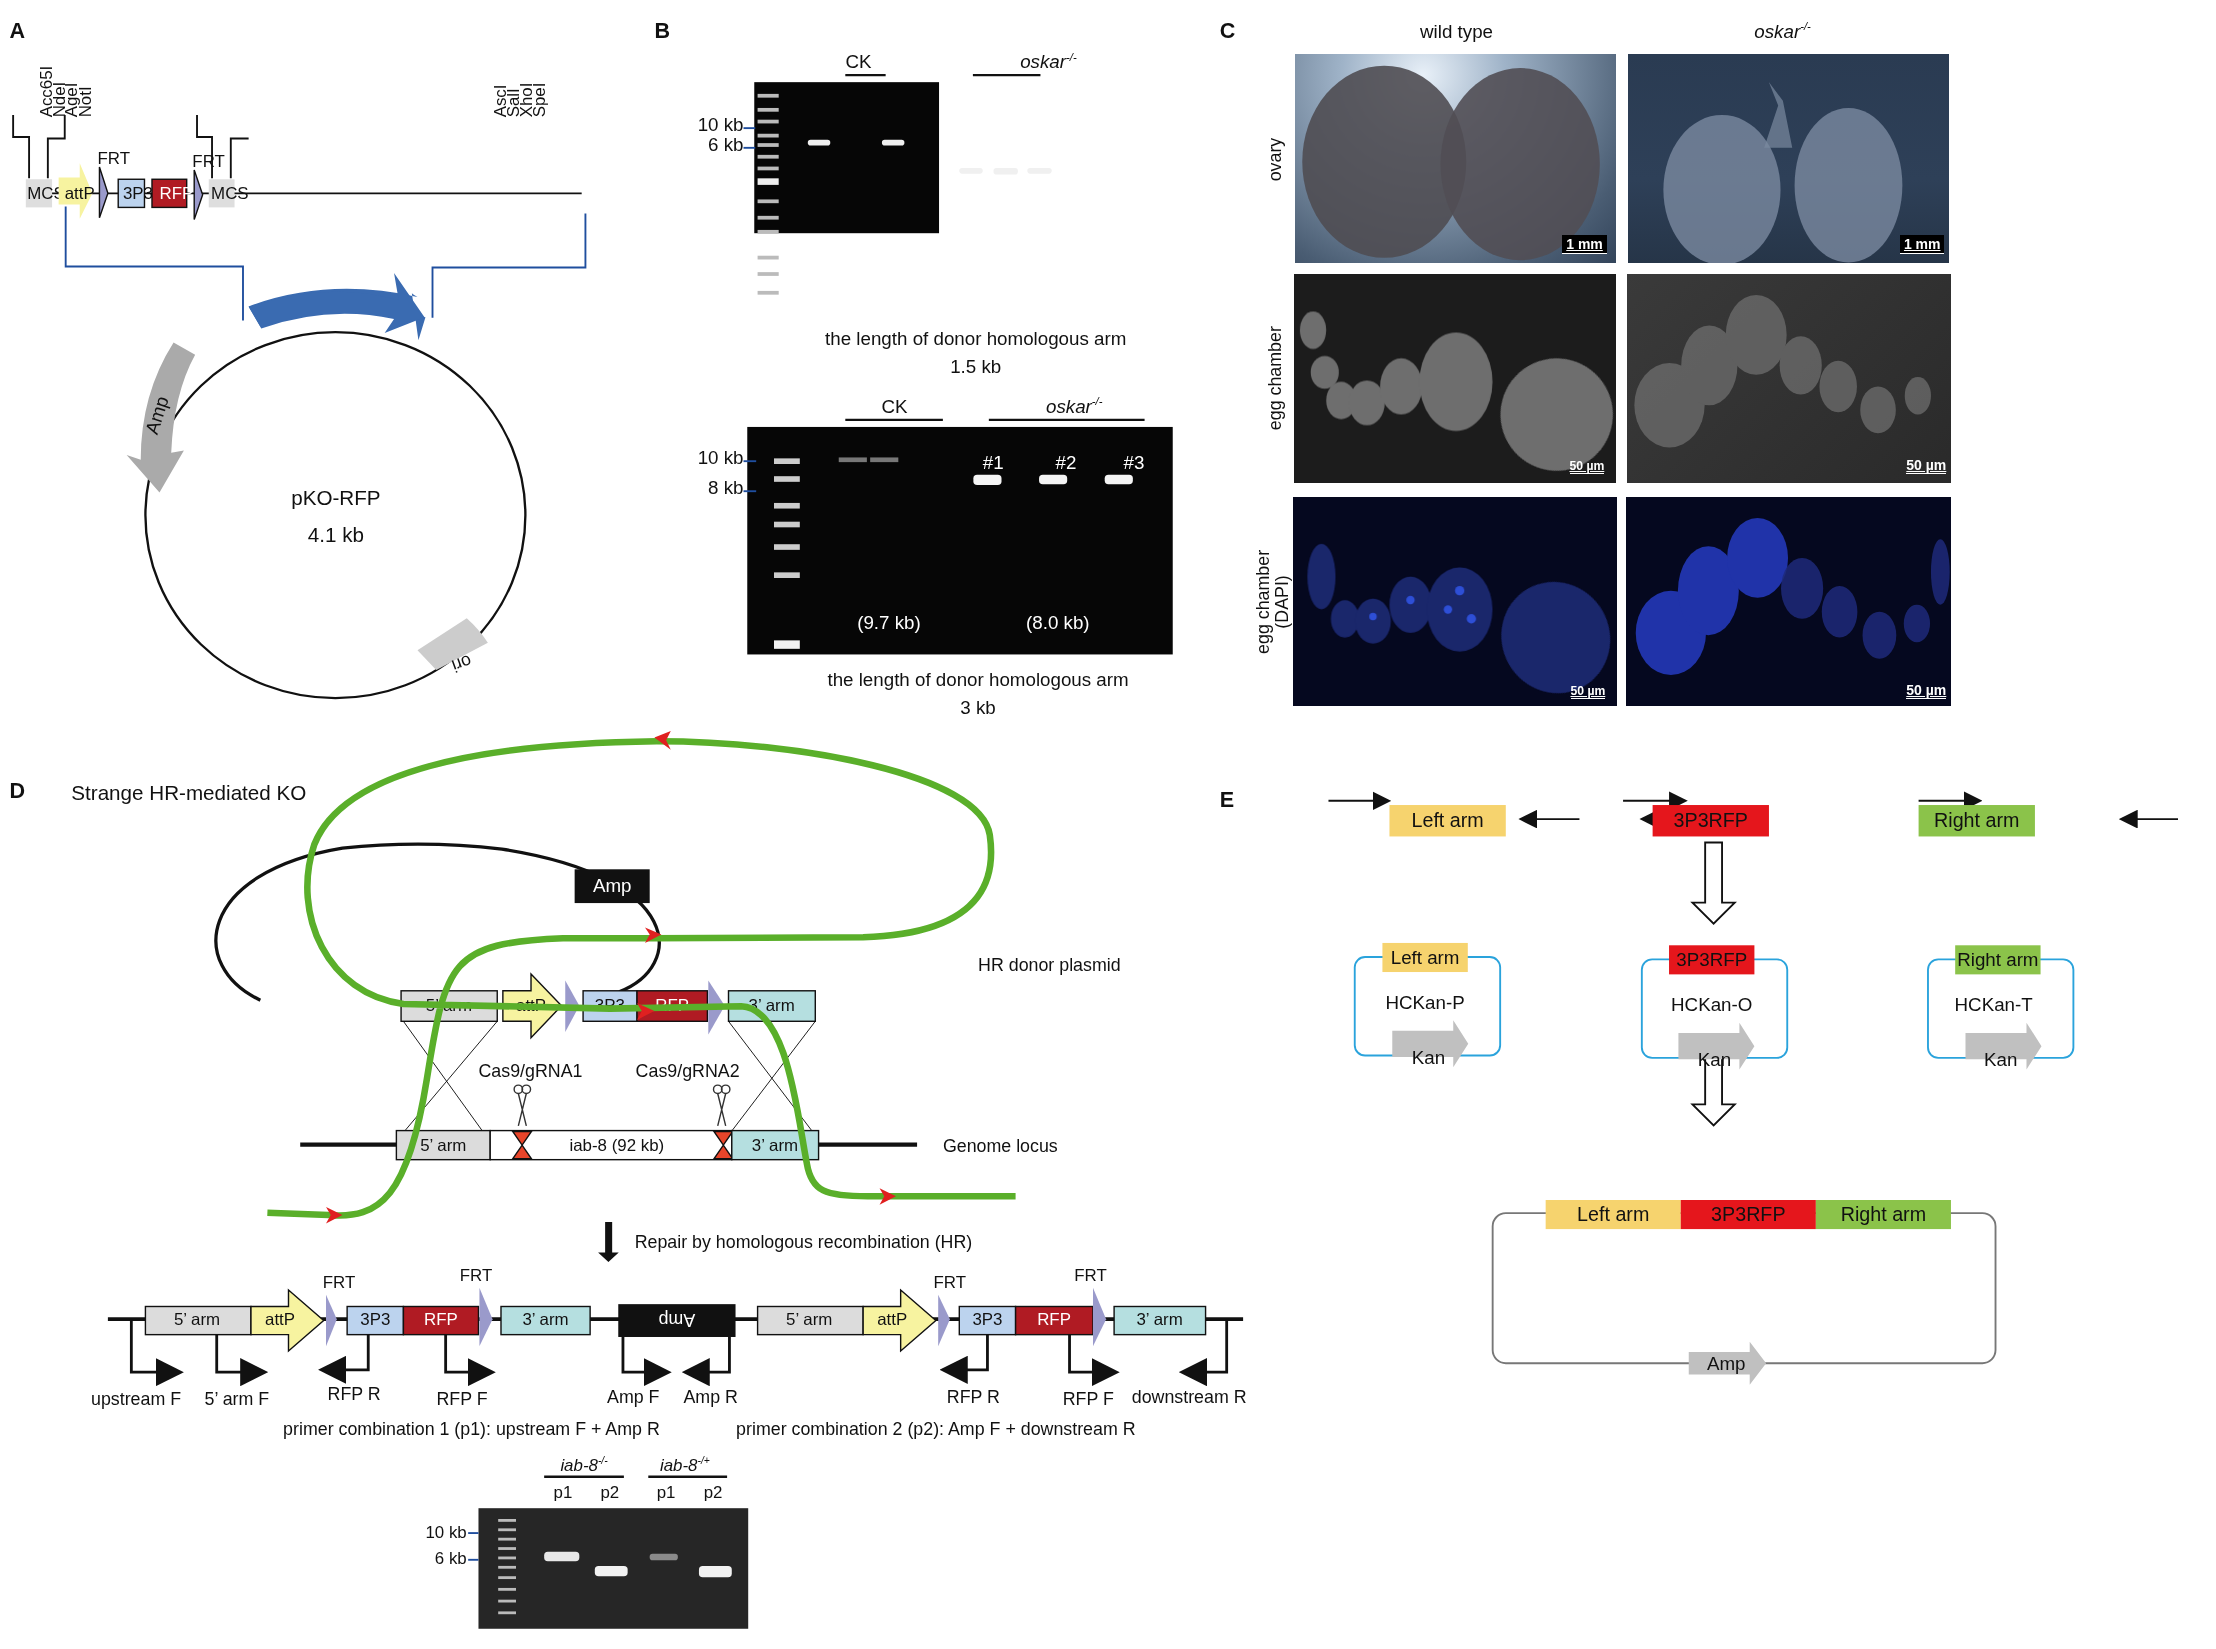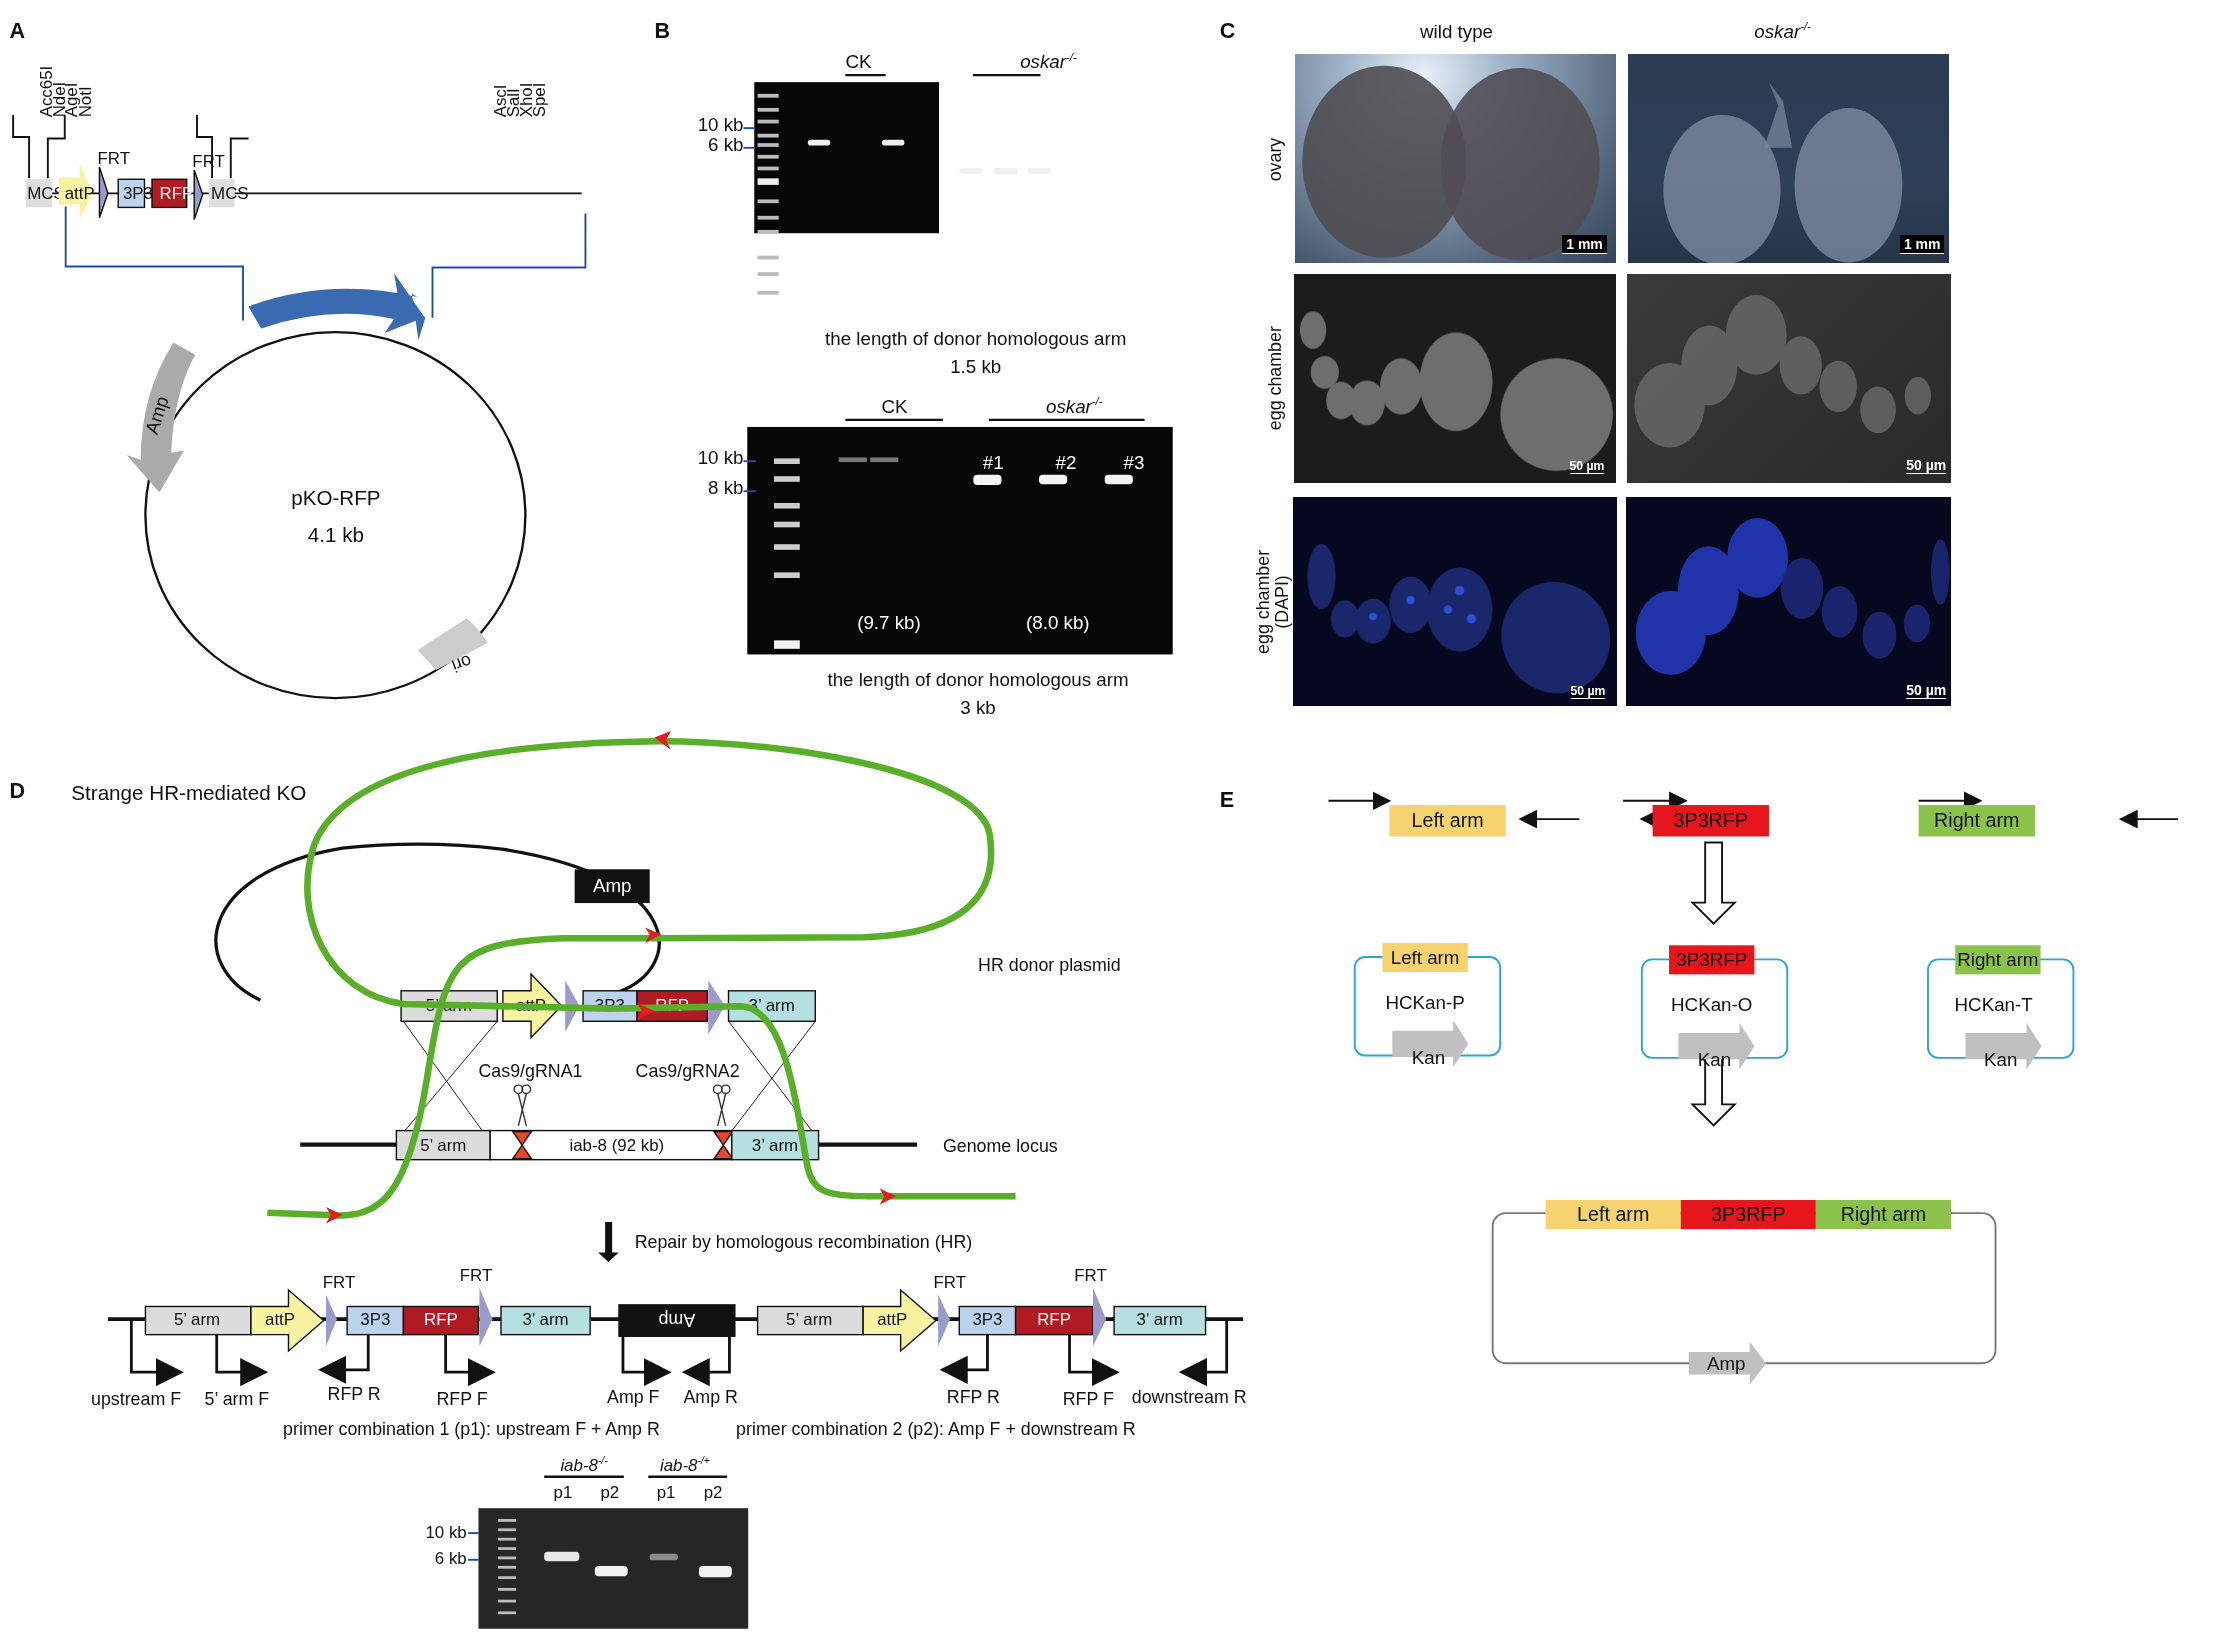--- a/index.html
+++ b/index.html
@@ -7,21 +7,21 @@
   svg{position:absolute;left:0;top:0;}
   .t{font-family:"Liberation Sans",sans-serif;fill:#111;}
   .tw{font-family:"Liberation Sans",sans-serif;fill:#fff;}
   .lbl{font-weight:bold;font-size:46px;}
   .photo{position:absolute;overflow:hidden;}
   .ovary-wt{background:radial-gradient(ellipse at 40% 10%,#e8f0f8 0%,#9fb3c8 30%,#4a5d73 80%,#33445a 100%);}
   .ovary-mu{background:linear-gradient(180deg,#2a3b52 0%,#2e4058 60%,#263548 100%);}
   .ec-wt{background:#1c1c1c;}
   .ec-mu{background:linear-gradient(135deg,#3a3a3a,#2a2a2a);}
   .dapi{background:#05081f;}
-  .scale{position:absolute;color:#fff;font-size:14px;font-weight:bold;font-family:"Liberation Sans",sans-serif;}
+  .scale{position:absolute;color:#fff;font-size:14px;font-weight:bold;font-family:"Liberation Sans",sans-serif;text-decoration:underline;}
 </style>
 </head>
 <body>
 
 <div class="photo ovary-wt" style="left:1295px;top:54px;width:321px;height:209px;">
   <svg width="321" height="209" viewBox="0 0 684 446">
     <ellipse cx="190" cy="230" rx="175" ry="205" fill="#4f4c52" opacity="0.9"></ellipse>
     <ellipse cx="480" cy="235" rx="170" ry="205" fill="#514e54" opacity="0.9"></ellipse>
   </svg>
   <div class="scale" style="right:9.4px;bottom:9.4px;background:#000;padding:0.9px 3.8px;border-bottom:1.9px solid #fff;">1 mm</div>

